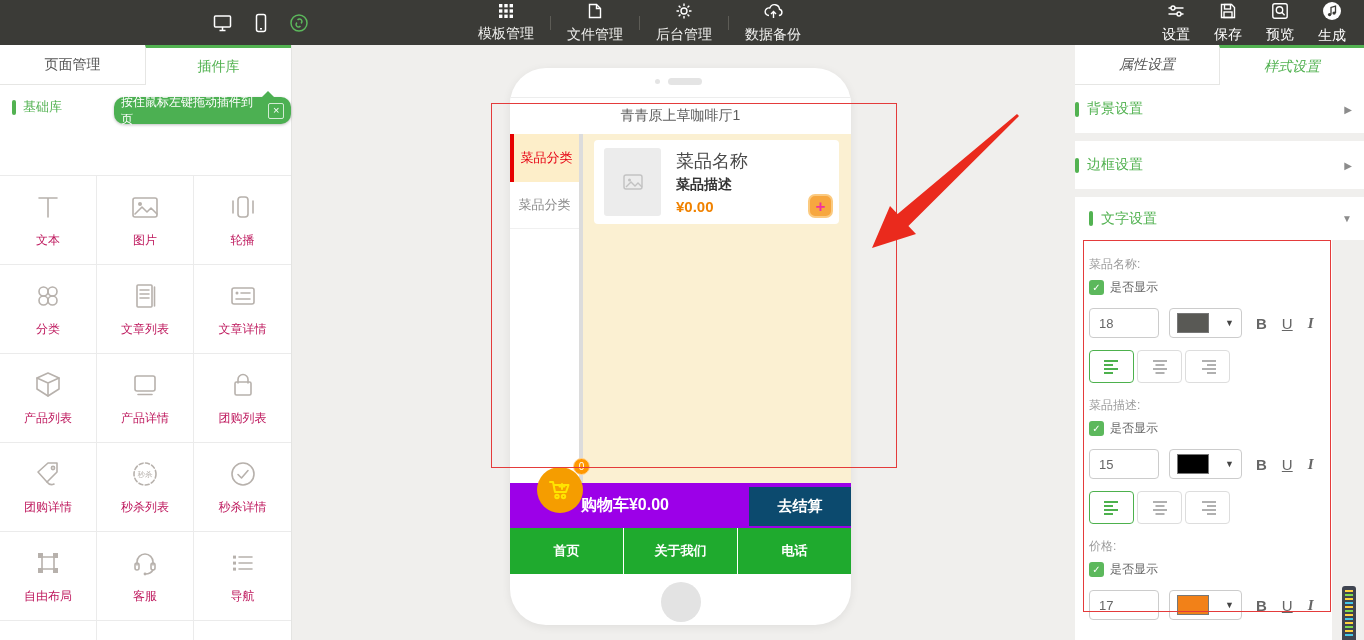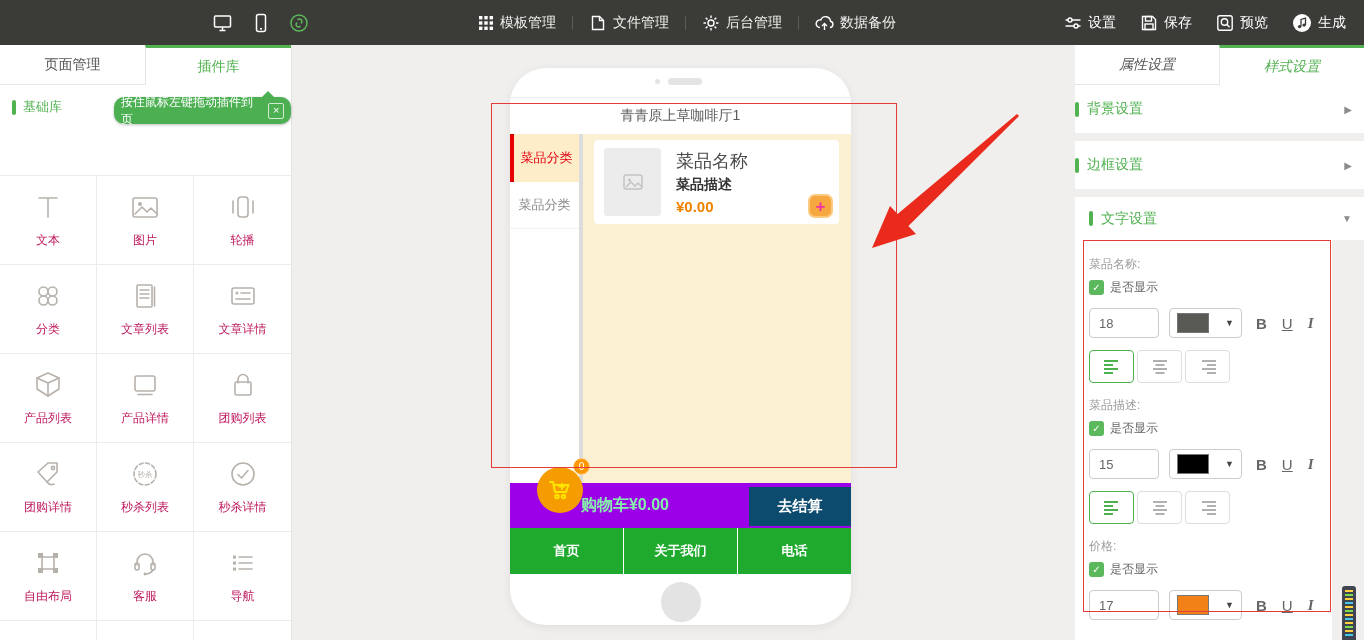--- a/index.html
+++ b/index.html
@@ -5,21 +5,21 @@
   * { margin:0; padding:0; box-sizing:border-box; }
   html,body { background:#f0efed; }
   body { font-family:"Liberation Sans", sans-serif; }
   #stage { position:relative; width:1364px; height:640px; overflow:hidden; background:#f0efed; }
 
   
   .topbar { position:absolute; left:0; top:0; width:1364px; height:45px; background:#3b3b37; z-index:30; }
   .tb-left { position:absolute; left:212px; top:0; height:45px; display:flex; align-items:center; gap:18px; }
   .tb-center { position:absolute; left:478px; top:0; height:45px; display:flex; align-items:center; color:#f0f0ee; font-size:14px; }
   .tb-right { position:absolute; right:18px; top:0; height:45px; display:flex; align-items:center; gap:24px; color:#fff; font-size:14px; }
-  .tb-item { display:flex; align-items:center; gap:6px; cursor:pointer; white-space:nowrap; }
+  .tb-item { display:flex; align-items:center; gap:6px; cursor:pointer; white-space:nowrap;flex-direction:column; }
   .tb-sep { width:1px; height:14px; background:#5d5c56; margin:0 16px; }
   .tb-ico svg { display:block; }
 
   
   .sidebar { position:absolute; left:0; top:45px; width:292px; height:595px; background:#fff; border-right:1px solid #e4e4e2; z-index:10; }
   .side-tabs { display:flex; height:40px; }
   .side-tab { flex:1; display:flex; align-items:center; justify-content:center; font-size:14px; color:#555; background:#fff; border-bottom:1px solid #e6e6e4; cursor:pointer; }
   .side-tab.active { color:#52b251; border-bottom:none; border-top:3px solid #52b251; border-left:1px solid #e6e6e4; }
   .library-row { height:44px; display:flex; align-items:center; gap:7px; padding-left:12px; }
   .green-bar { width:4px; height:15px; background:#52b251; border-radius:2px; }
@@ -52,21 +52,21 @@
   .p-content { position:absolute; left:73px; top:66px; width:268px; height:349px; background:#fbf0d2; }
   .dish-card { position:absolute; left:11px; top:6px; width:245px; height:84px; background:#fff; border-radius:4px; }
   .dish-img { position:absolute; left:10px; top:8px; width:57px; height:68px; background:#ececec; border-radius:3px; display:flex; align-items:center; justify-content:center; }
   .dish-img svg { stroke:#c2c2c2; fill:none; stroke-width:1.4; }
   .dish-img svg .f { fill:#c2c2c2; stroke:none; }
   .dish-name { position:absolute; left:82px; top:9px; font-size:18px; color:#4a4a4a; }
   .dish-desc { position:absolute; left:82px; top:36px; font-size:14px; color:#333; font-weight:600; }
   .dish-price { position:absolute; left:82px; top:58px; font-size:15px; font-weight:700; color:#f08200; }
   .add-btn { position:absolute; right:6px; bottom:6px; width:25px; height:24px; background:#f7a73f; border:2px solid #fbca80; border-radius:7px; display:flex; align-items:center; justify-content:center; color:#f3309f; font-size:17px; font-weight:700; line-height:1; cursor:pointer; }
   .cart-bar { position:absolute; left:0; top:415px; width:100%; height:45px; background:#9c00e8; }
-  .cart-label { position:absolute; left:14px; top:0; width:202px; height:45px; display:flex; align-items:center; justify-content:center; color:#86efac; font-size:16px; font-weight:700; }
+  .cart-label { position:absolute; left:14px; top:0; width:202px; height:45px; display:flex; align-items:center; justify-content:center; color:#ffffff; font-size:16px; font-weight:700; }
   .checkout-btn { position:absolute; right:0; top:4px; width:102px; height:39px; background:#0c4a6e; display:flex; align-items:center; justify-content:center; color:#fff; font-size:15px; font-weight:700; cursor:pointer; }
   .cart-circle { position:absolute; left:27px; top:-16px; width:46px; height:46px; border-radius:50%; background:#f59d00; display:flex; align-items:center; justify-content:center; z-index:2; }
   .cart-circle svg { stroke:#ffe400; fill:none; stroke-width:2; stroke-linecap:round; stroke-linejoin:round; }
   .cart-badge { position:absolute; left:63px; top:-25px; width:17px; height:17px; border-radius:50%; background:#ff9800; border:1px solid #ffd699; color:#fff; font-size:10px; display:flex; align-items:center; justify-content:center; z-index:3; }
   .bottom-nav { position:absolute; left:0; top:460px; width:100%; height:46px; background:#1faa2e; display:flex; }
   .nav-item { flex:1; display:flex; align-items:center; justify-content:center; color:#fff; font-size:13px; font-weight:700; border-right:1px solid #fff; cursor:pointer; }
   .nav-item:last-child { border-right:none; }
   .home-btn { position:absolute; left:151px; top:514px; width:40px; height:40px; border-radius:50%; background:#e3e3e3; cursor:pointer; }
 
   

